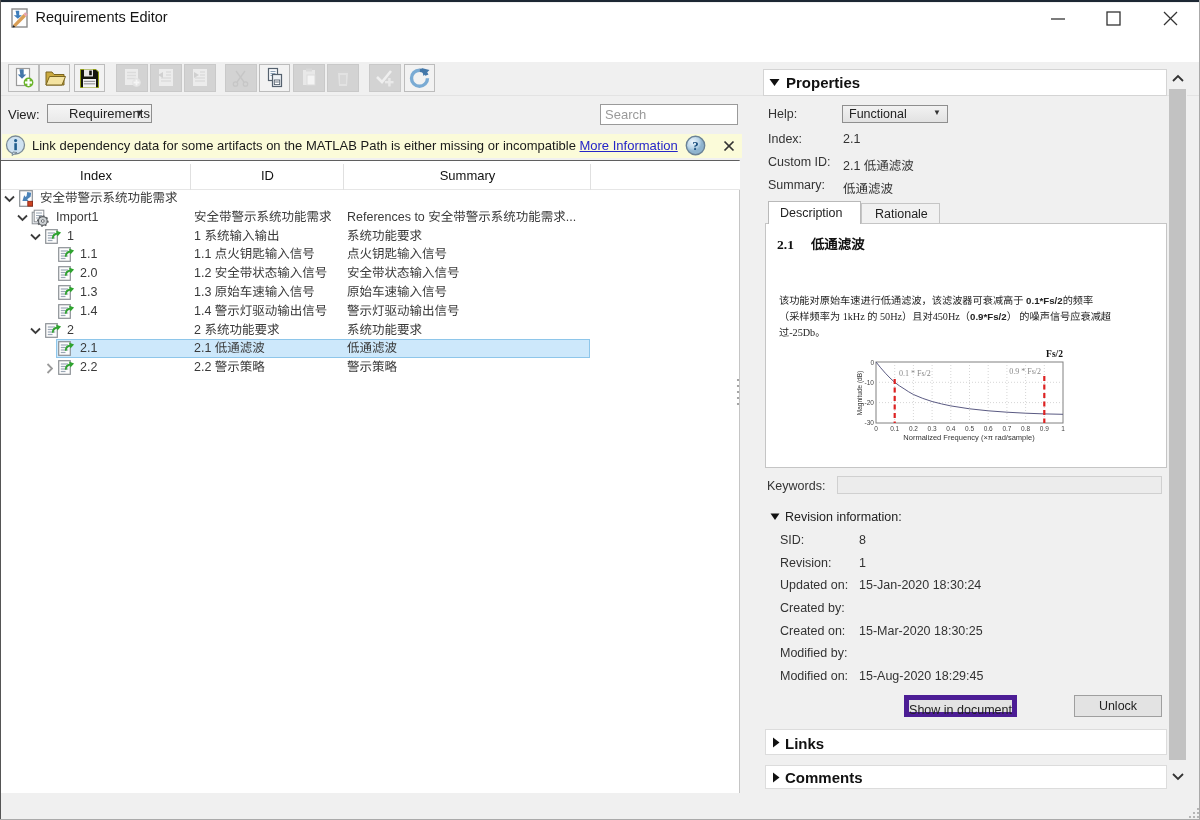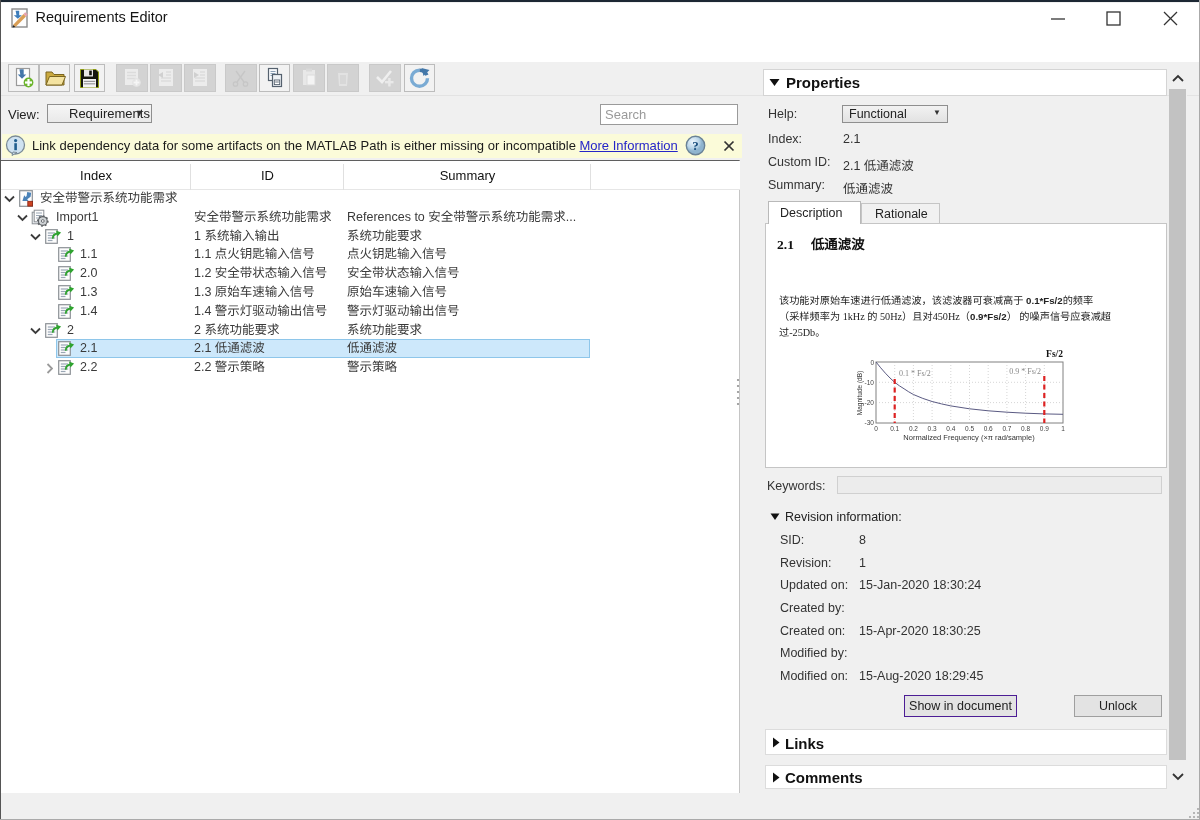--- a/index.html
+++ b/index.html
@@ -420,26 +420,26 @@
     </svg>
   <div class="abs t12" style="left:785px;top:510px;color:#222">Revision information:</div>
   <div class="abs t12" style="left:780px;top:533px">SID:</div>
     <div class="abs t12" style="left:859px;top:533px">8</div>
   <div class="abs t12" style="left:780px;top:556px">Revision:</div>
     <div class="abs t12" style="left:859px;top:556px">1</div>
   <div class="abs t12" style="left:780px;top:578px">Updated on:</div>
     <div class="abs t12" style="left:859px;top:578px">15-Jan-2020 18:30:24</div>
   <div class="abs t12" style="left:780px;top:601px">Created by:</div>
   <div class="abs t12" style="left:780px;top:624px">Created on:</div>
-    <div class="abs t12" style="left:859px;top:624px">15-Apr-2020 18:30:25</div>
+    <div class="abs t12" style="left:859px;top:624px">15-Mar-2020 18:30:25</div>
   <div class="abs t12" style="left:780px;top:646px">Modified by:</div>
   <div class="abs t12" style="left:780px;top:669px">Modified on:</div>
     <div class="abs t12" style="left:859px;top:669px">15-Aug-2020 18:29:45</div>
 
-  <div class="abs" style="left:904px;top:695px;width:113px;height:22px;background:#e3e3e3;border:1px solid #4c1d95;font-size:12.5px;color:#222;text-align:center;line-height:20px">Show in document</div>
+  <div class="abs" style="left:904px;top:695px;width:113px;height:22px;background:#e3e3e3;border:5px solid #4c1d95;font-size:12.5px;color:#222;text-align:center;line-height:20px">Show in document</div>
   <div class="abs" style="left:1074px;top:695px;width:88px;height:22px;background:#e3e3e3;border:1px solid #9f9f9f;font-size:12.5px;color:#222;text-align:center;line-height:20px">Unlock</div>
 
   <div class="abs" style="left:765px;top:729px;width:402px;height:26px;background:#fff;border:1px solid #dcdcdc"></div>
   <svg class="abs" style="left:772px;top:737px" width="8" height="11" viewBox="0 0 8 11">
       <path d="M1 0.5 L7.5 5.5 L1 10.5 Z" fill="#111"></path>
     </svg>
   <div class="abs" style="left:785px;top:735px;font-size:15px;font-weight:bold;color:#111">Links</div>
   <div class="abs" style="left:765px;top:765px;width:402px;height:24px;background:#fff;border:1px solid #dcdcdc"></div>
   <svg class="abs" style="left:772px;top:772px" width="8" height="11" viewBox="0 0 8 11">
       <path d="M1 0.5 L7.5 5.5 L1 10.5 Z" fill="#111"></path>

